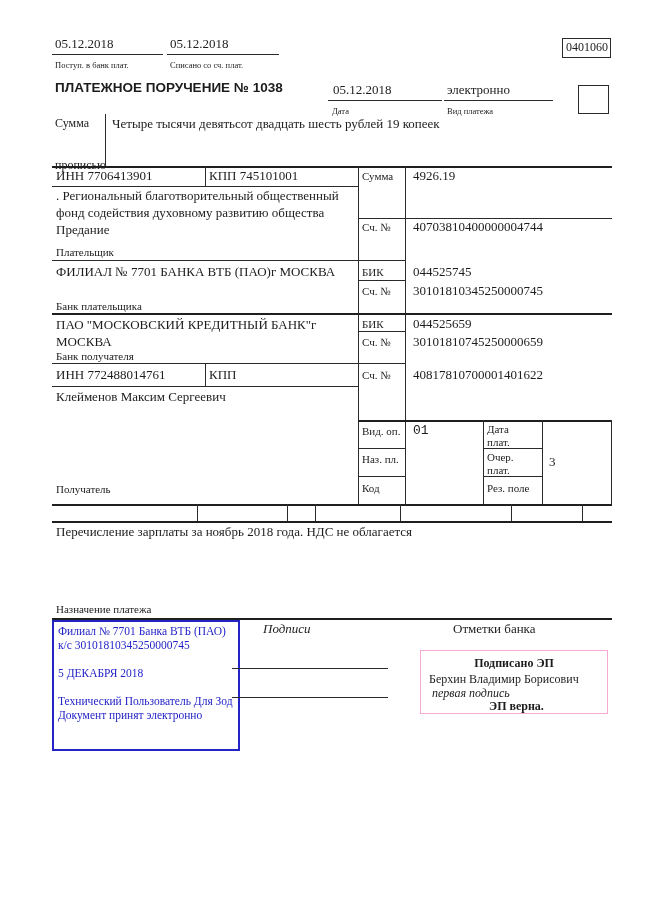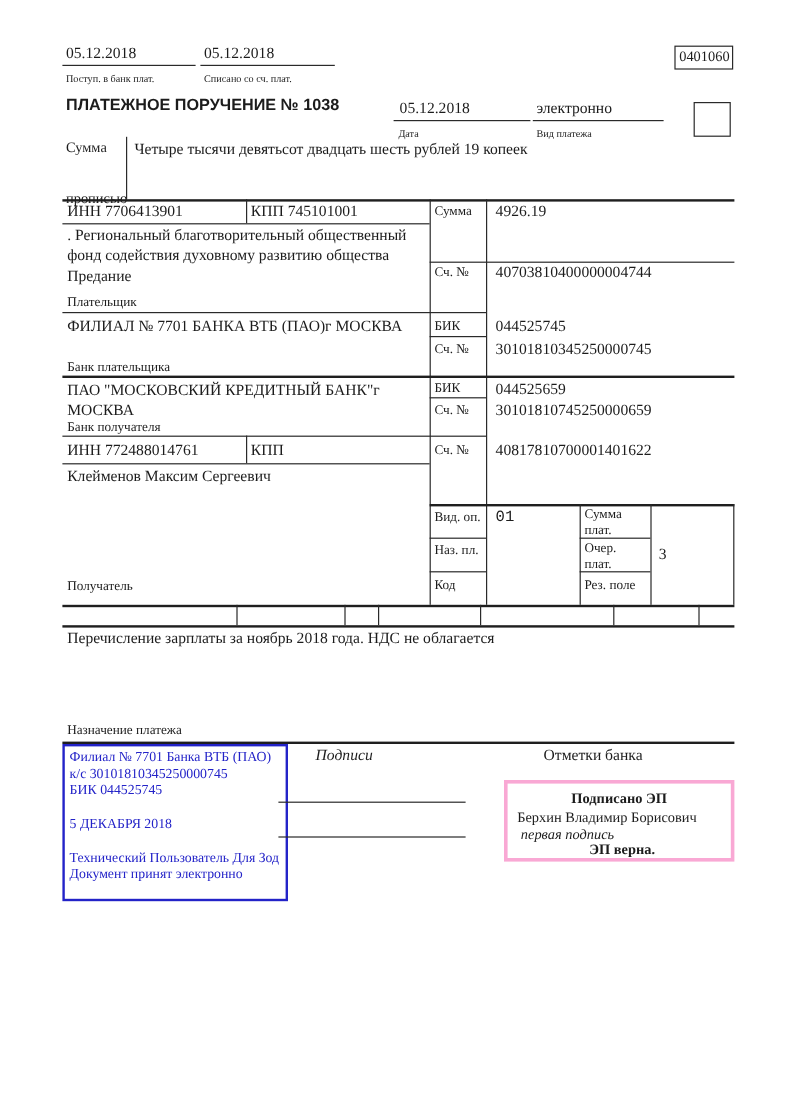--- a/index.html
+++ b/index.html
@@ -13,21 +13,21 @@
   .title{font-family:"Liberation Sans",sans-serif;font-weight:bold;font-size:13.5px;}
   .hl{position:absolute;background:#2a2a2a;height:1px;}
   .hl2{position:absolute;background:#1f1f1f;height:2px;}
   .vl{position:absolute;background:#2a2a2a;width:1px;}
   .box{position:absolute;border:1.5px solid #2a2a2a;background:#fff;}
   .bluebox{position:absolute;left:52px;top:620px;width:176px;height:123px;
            border:2px solid #2323c8;color:#2323c8;padding:2px 4px;
            font-size:11.5px;line-height:14px;}
   .bluebox div{white-space:normal;}
   .gap-before{margin-top:14px;}
-  .stamp{position:absolute;left:420px;top:650px;width:186px;height:62px;border:3px solid #f9a8d4;}
+  .stamp{position:absolute;left:420px;top:650px;width:186px;height:62px;border:1px solid #f9a8d4;}
   .stamp .s1{position:absolute;left:0;right:0;top:5px;text-align:center;font-weight:bold;font-size:12px;}
   .stamp .s2{position:absolute;left:8px;top:21px;font-size:12px;}
   .stamp .s3{position:absolute;left:11px;top:35px;font-style:italic;font-size:12px;}
   .stamp .s4{position:absolute;left:68px;top:48px;font-weight:bold;font-size:12px;}
 </style>
 </head>
 <body>
 
 <div class="page">
 
@@ -110,21 +110,21 @@
   <div class="vl" style="left:483px;top:420px;height:84px;"></div>
   <div class="vl" style="left:542px;top:420px;height:84px;"></div>
   <div class="vl" style="left:611px;top:420px;height:84px;"></div>
   <div class="hl" style="left:358px;top:448px;width:47px;"></div>
   <div class="hl" style="left:483px;top:448px;width:59px;"></div>
   <div class="hl" style="left:358px;top:476px;width:47px;"></div>
   <div class="hl" style="left:483px;top:476px;width:59px;"></div>
 
   <div class="t lbl" style="left:362px;top:424px;">Вид. оп.</div>
   <div class="t val" style="left:413px;top:423px;font-family:Liberation Mono, monospace;">01</div>
-  <div class="t lbl wrap" style="left:487px;top:423px;width:40px;line-height:13px;">Сумма плат.</div>
+  <div class="t lbl wrap" style="left:487px;top:423px;width:40px;line-height:13px;">Дата плат.</div>
 
   <div class="t lbl" style="left:362px;top:452px;">Наз. пл.</div>
   <div class="t lbl wrap" style="left:487px;top:451px;width:40px;line-height:13px;">Очер. плат.</div>
   <div class="t val" style="left:549px;top:454px;">3</div>
 
   <div class="t lbl" style="left:362px;top:481px;">Код</div>
   <div class="t lbl" style="left:487px;top:481px;">Рез. поле</div>
 
   <div class="t lbl" style="left:56px;top:482px;">Получатель</div>
 
@@ -137,21 +137,20 @@
   <div class="vl" style="left:511px;top:504px;height:17px;"></div>
   <div class="vl" style="left:582px;top:504px;height:17px;"></div>
 
   <div class="t val" style="left:56px;top:524px;">Перечисление зарплаты за ноябрь 2018 года. НДС не облагается</div>
   <div class="t lbl" style="left:56px;top:602px;">Назначение платежа</div>
   <div class="hl2" style="left:52px;top:618px;width:560px;"></div>
 
   <div class="bluebox">
     <div>Филиал № 7701 Банка ВТБ (ПАО)</div>
     <div>к/с 30101810345250000745</div>
-    <div>БИК 044525745</div>
     <div class="gap-before">5 ДЕКАБРЯ 2018</div>
     <div class="gap-before">Технический Пользователь Для Зод</div>
     <div>Документ принят электронно</div>
   </div>
 
   <div class="t val" style="left:263px;top:621px;font-style:italic;">Подписи</div>
   <div class="t val" style="left:453px;top:621px;">Отметки банка</div>
   <div class="hl" style="left:232px;top:668px;width:156px;"></div>
   <div class="hl" style="left:232px;top:697px;width:156px;"></div>
 

